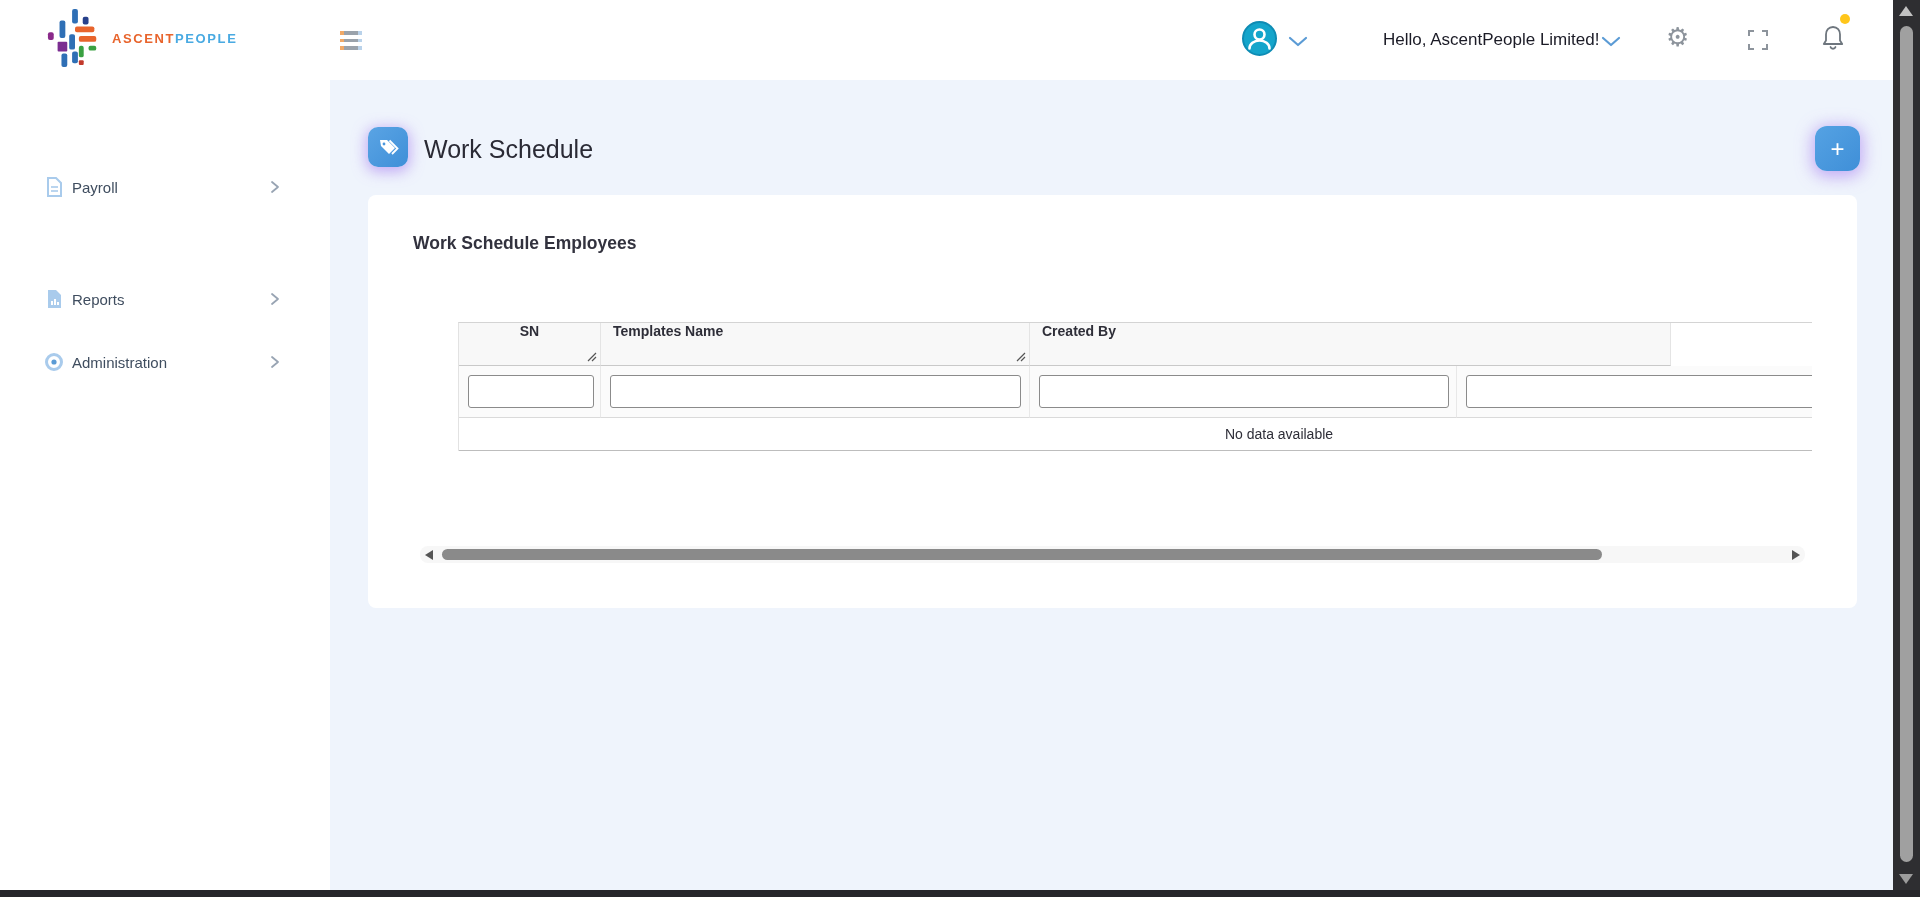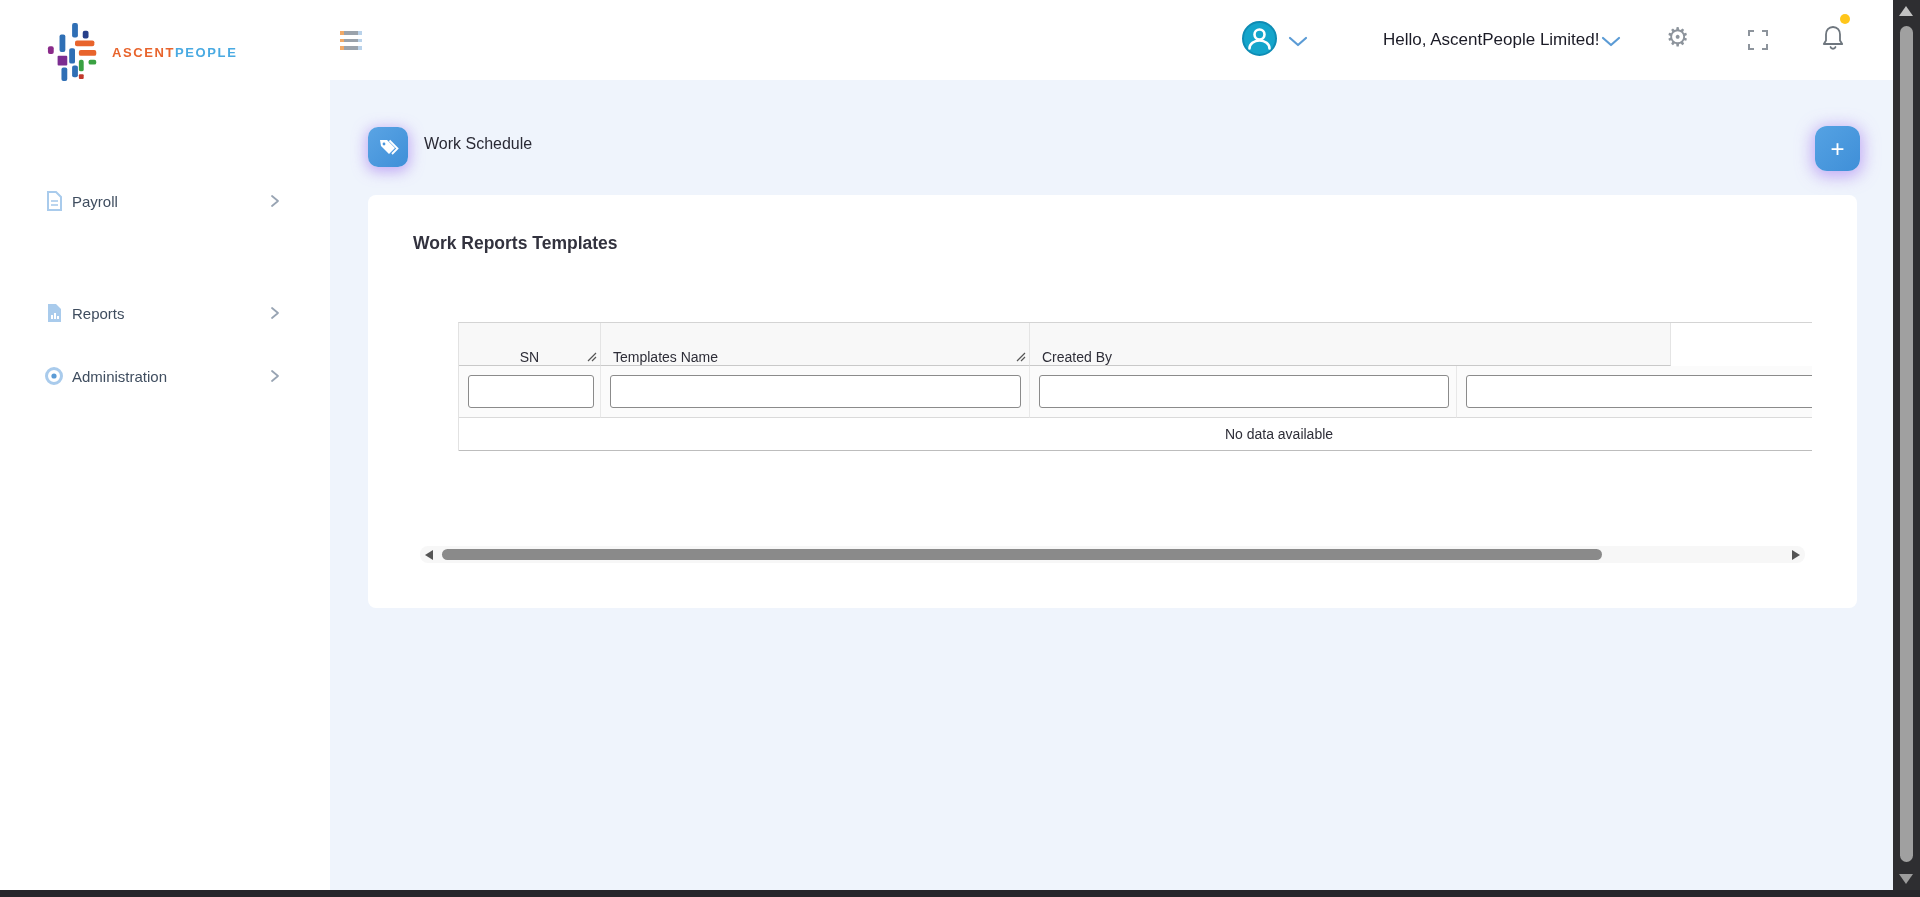--- a/index.html
+++ b/index.html
@@ -5,21 +5,21 @@
   * { margin:0; padding:0; box-sizing:border-box; }
   html,body { width:1920px; height:897px; overflow:hidden; background:#fff;
     font-family:"Liberation Sans", sans-serif; }
   #app { position:relative; width:1920px; height:897px; background:#fff; }
 
   
   .main-bg { position:absolute; left:330px; top:80px; width:1563px; height:810px;
     background:#eff4fc; }
 
   
-  .sidebar { position:absolute; left:0; top:0; width:330px; height:726px; background:#fff;margin-top:14px; }
+  .sidebar { position:absolute; left:0; top:0; width:330px; height:726px; background:#fff; }
   .logo { position:absolute; left:46px; top:6px; width:220px; height:64px; display:flex; align-items:center; }
   .logo-mark { width:58px; height:62px; }
   .logo-text { font-size:13px; font-weight:bold; letter-spacing:1.6px; margin-left:8px; }
   .nav-item { position:absolute; left:0; width:330px; height:44px; display:flex;
     align-items:center; cursor:pointer; }
   .nav-icon { position:absolute; left:44px; width:20px; height:20px; }
   .nav-label { position:absolute; left:72px; font-size:15px; color:#3f4d5f; }
   .nav-chev { position:absolute; left:270px; width:10px; height:14px; }
 
   
@@ -33,37 +33,37 @@
   .gear { position:absolute; left:1666px; top:24px; font-size:26px; line-height:26px;
     color:#8d949c; cursor:pointer; }
   .expand { position:absolute; left:1748px; top:30px; width:20px; height:20px; cursor:pointer; }
   .bell { position:absolute; left:1820px; top:23px; width:26px; height:30px; cursor:pointer; }
   .bell-dot { position:absolute; left:1840px; top:14px; width:10px; height:10px; border-radius:50%; }
 
   
   .tag-btn { position:absolute; left:368px; top:127px; width:40px; height:40px; border-radius:10px;
     background:linear-gradient(135deg,#5aa4e4,#3f8fd8); display:flex; align-items:center;
     justify-content:center; cursor:pointer; box-shadow:0 3px 14px 2px rgba(158,113,238,.55); border:none; }
-  .page-title { position:absolute; left:424px; top:135px; font-size:16px; color:#2a2a35; }
+  .page-title { position:absolute; left:424px; top:135px; font-size:25px; color:#2a2a35; }
   .add-btn { position:absolute; left:1815px; top:126px; width:45px; height:45px; border-radius:12px;
     background:linear-gradient(135deg,#55a2e3,#3f8fd8); color:#fff; font-size:24px; line-height:43px;
     text-align:center; cursor:pointer; box-shadow:0 3px 16px 3px rgba(158,113,238,.55); border:none;
     font-family:"Liberation Sans",sans-serif; }
 
   
   .card { position:absolute; left:368px; top:195px; width:1489px; height:413px; background:#fff;
     border-radius:8px; }
   .card-heading { position:absolute; left:45px; top:38px; font-size:17.5px; font-weight:bold; color:#32323e; }
 
   .table-clip { position:absolute; left:90px; top:127px; width:1354px; height:130px; overflow:hidden; }
   .tbl { width:1640px; border-top:1px solid #d4d4d4; border-left:1px solid #e2e2e2; }
   .tr { display:flex; }
   .th { position:relative; height:43px; background:#f8f8f8; border-right:1px solid #e4e4e4;
-    border-bottom:1px solid #c9c9c9; font-size:14px; font-weight:normal; color:#2e2e38;
-    display:flex; align-items:flex-end; padding-left:12px; cursor:pointer; }
+    border-bottom:1px solid #c9c9c9; font-size:14px; font-weight:bold; color:#2e2e38;
+    display:flex; align-items:flex-start; padding-left:12px; cursor:pointer; }
   .th.center { justify-content:center; padding-left:0; }
   .resize-handle { position:absolute; right:3px; bottom:3px; width:10px; height:10px; cursor:col-resize; }
   .td-filter { height:52px; background:#fbfbfb; border-right:1px solid #e8e8e8;
     border-bottom:1px solid #dadada; display:flex; align-items:center; }
   .filter-input { height:33px; border:1px solid #8b8b8b; border-radius:3px; background:#fff;
     margin-left:9px; outline:none; padding:0 6px; font-size:14px; font-family:"Liberation Sans",sans-serif; }
   .w-sn { width:142px; } .w-tn { width:429px; } .w-wh { width:428px; } .w-cb { width:641px; }
   .empty-row { width:1640px; height:33px; background:#fff; border-bottom:1px solid #bdbdbd;
     display:flex; align-items:center; justify-content:center; font-size:14px; color:#2e2e38; }
 
@@ -211,21 +211,21 @@
     <svg width="22" height="22" viewBox="0 0 22 22">
       <path d="M3 4 L10 4 L18 12 L12 18 L4 10 Z" fill="#fff"></path>
       <circle cx="7" cy="8" r="1.4" fill="#4a97dd"></circle>
       <path d="M12.5 4.5 L20.5 12.5 L15 18" fill="none" stroke="#fff" stroke-width="1.8"></path>
     </svg>
   </button>
   <div class="page-title">Work Schedule</div>
   <button class="add-btn">+</button>
 
   <div class="card">
-    <div class="card-heading">Work Reports Templates</div>
+    <div class="card-heading">Work Schedule Employees</div>
 
     <div class="table-clip">
       <div class="tbl">
         <div class="tr">
           <div class="th center w-sn">
             <span>SN</span>
             <svg class="resize-handle" viewBox="0 0 10 10">
               <path d="M1 9 L9 1 M5 9 L9 5" stroke="#555" stroke-width="1.2" fill="none"></path>
             </svg>
           </div>

